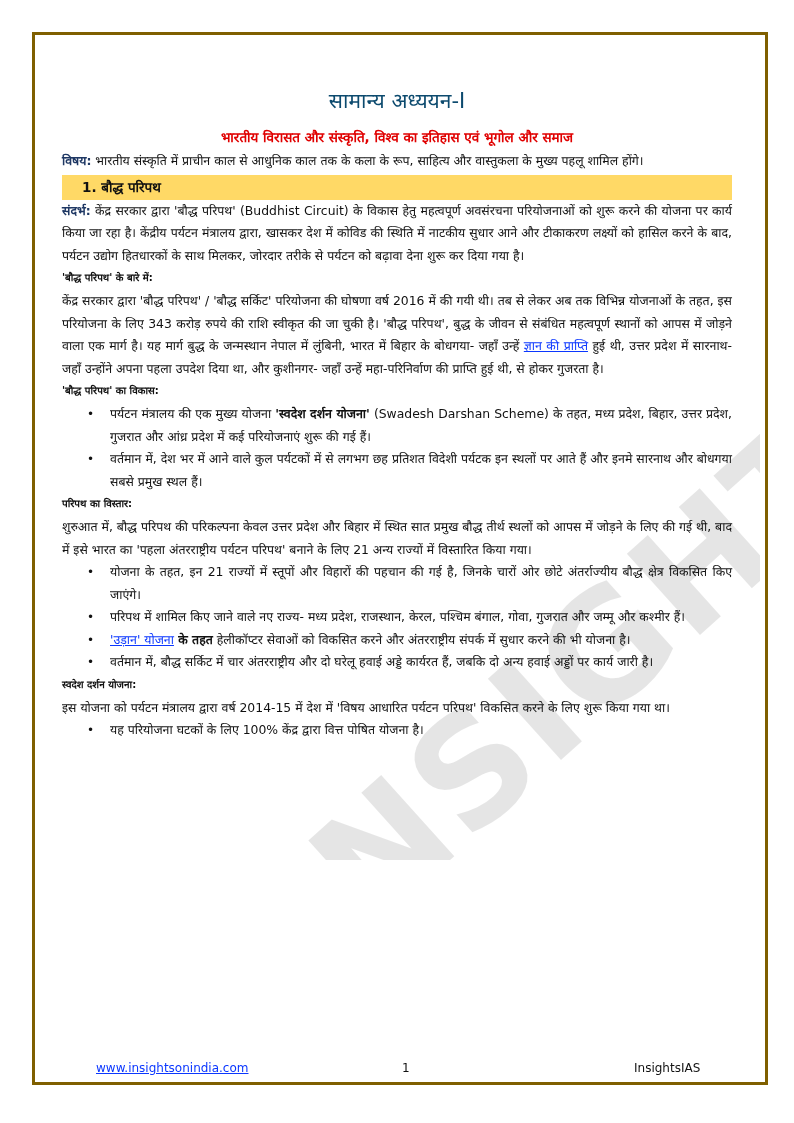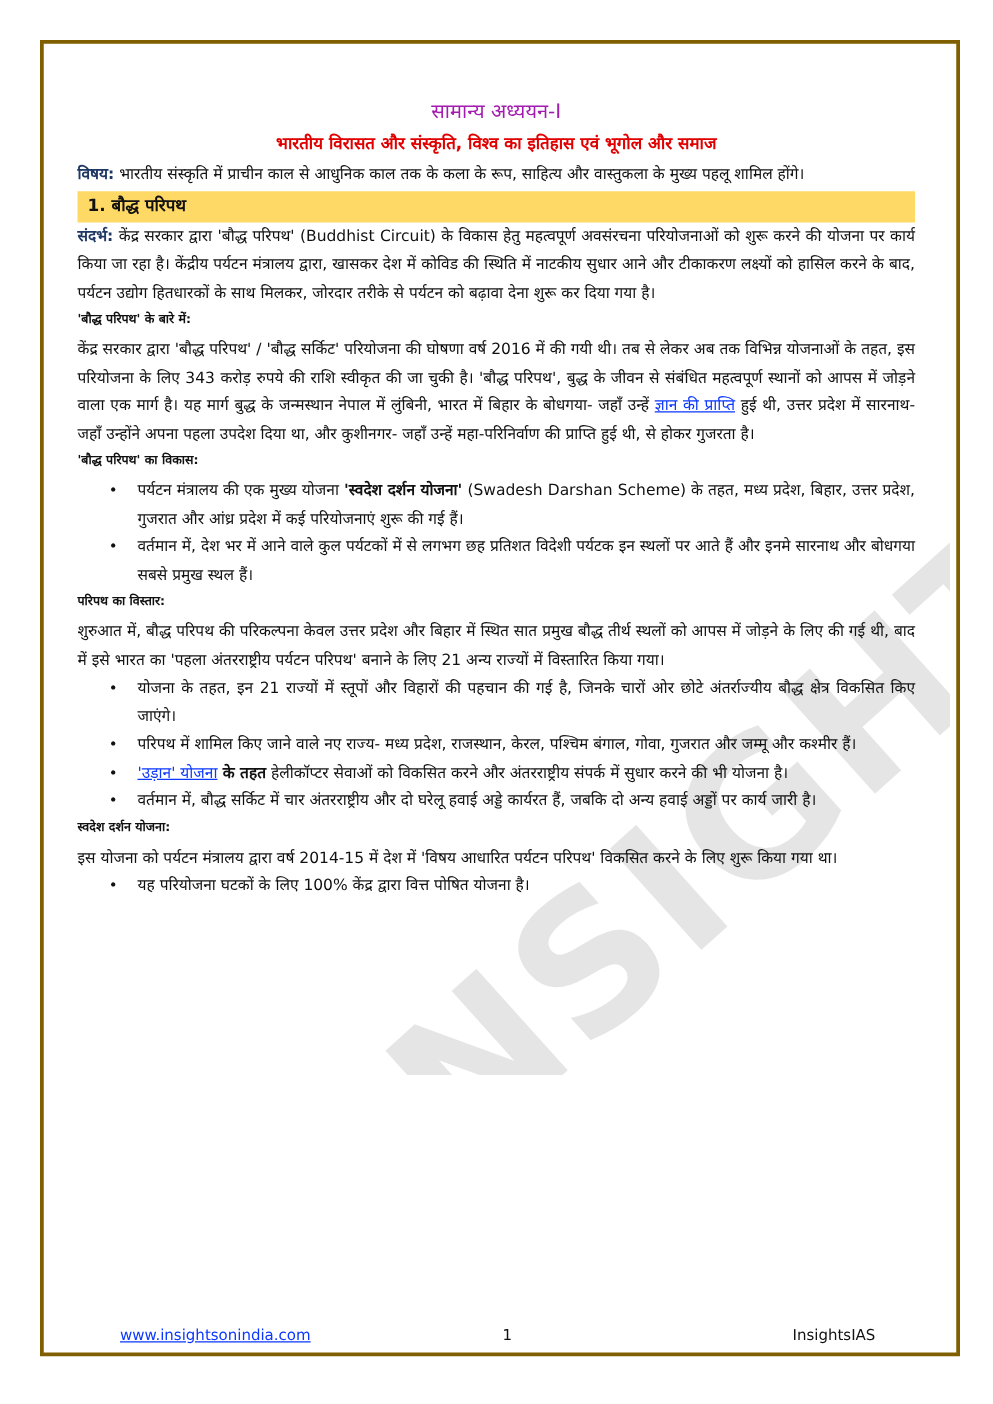--- a/index.html
+++ b/index.html
@@ -3,26 +3,26 @@
 <meta charset="utf-8">
 <style>
   html, body { margin: 0; padding: 0; background: #ffffff; }
   body { width: 794px; height: 1123px; position: relative; overflow: hidden;
          font-family: "DejaVu Sans", "Liberation Sans", sans-serif; color: #111; }
   .page-border { position: absolute; left: 32px; top: 32px; width: 736px; height: 1053px;
          border: 3px solid #7f5f00; box-sizing: border-box; }
   .watermark { position: absolute; left: 60px; top: 300px; width: 700px; height: 560px;
          pointer-events: none; z-index: 0; }
   .content { position: absolute; left: 62px; top: 76px; width: 670px; z-index: 1; }
-  .title { text-align: center; color: #a21caf; font-size: 16px; line-height: 26px; margin: 0; font-weight: normal; }
+  .title { text-align: center; color: #0c4a6e; font-size: 21px; line-height: 26px; margin: 12px; font-weight: normal; }
   .subtitle { text-align: center; color: #e00000; font-size: 13.5px; font-weight: bold; line-height: 22px; margin: 2px 0 1px; }
   p, li { font-size: 12.4px; line-height: 22.6px; margin: 0; text-align: justify; }
   .subject { margin-top: 2px; }
   .lbl { font-weight: bold; color: #1f3864; }
-  .section-bar { background: #ffd966; font-weight: bold; font-size: 13.5px; line-height: 25px; padding-left: 8px; margin: 2px 0 0; }
+  .section-bar { background: #ffd966; font-weight: bold; font-size: 13.5px; line-height: 25px; padding-left: 20px; margin: 2px 0 0; }
   .b { font-weight: bold; }
   .h { font-weight: bold; font-size: 10px; line-height: 22.6px; margin: 0; }
   a { color: #0b37ff; text-decoration: underline; }
   ul { margin: 0; padding-left: 48px; list-style: none; }
   ul li { position: relative; }
   ul li::before { content: "•"; position: absolute; left: -23px; top: 0; font-size: 12px; }
   .footer { position: absolute; top: 1061px; left: 96px; width: 620px; height: 18px; font-size: 12px; z-index: 1; }
   .footer .site { position: absolute; left: 0; top: 0; }
   .footer .pnum { position: absolute; left: 306px; top: 0; }
   .footer .brand { position: absolute; left: 538px; top: 0; }

